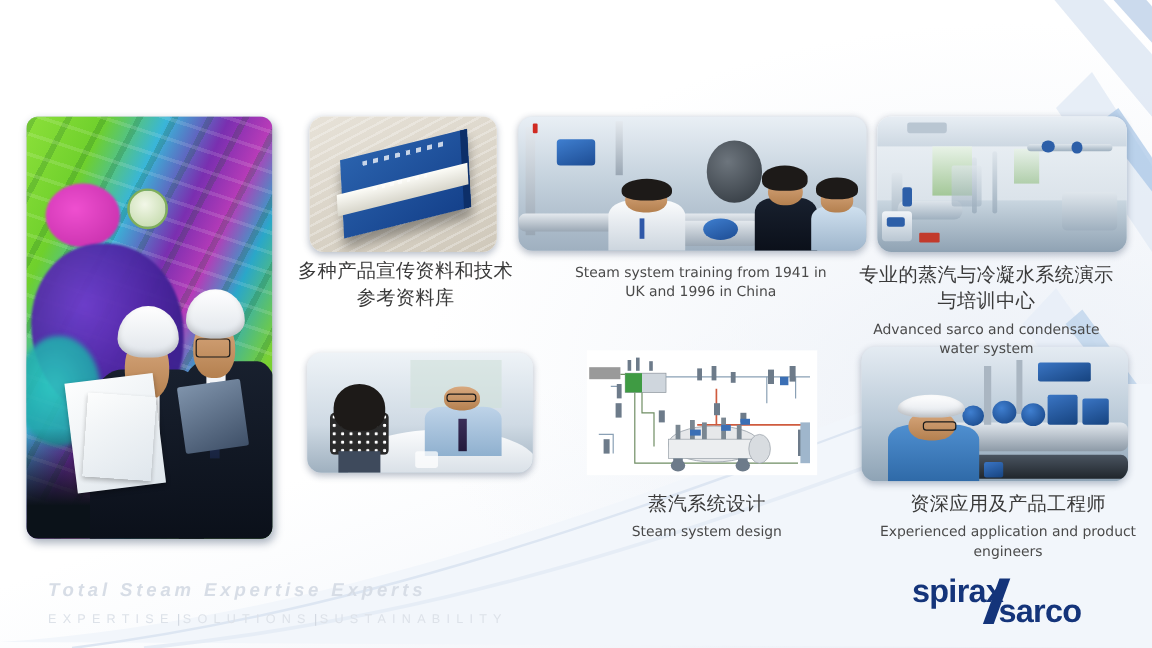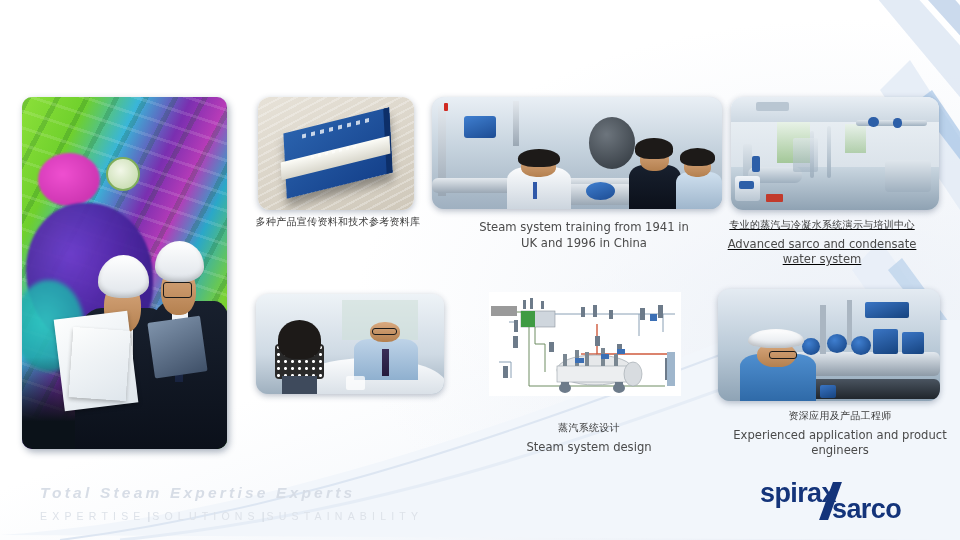--- a/index.html
+++ b/index.html
@@ -119,30 +119,30 @@
   #photo-field{left:718px;top:289px;width:222px;height:112px;
     background:linear-gradient(180deg,#dbe4ec,#9fb3c4);}
   .fld-bg{position:absolute;inset:0;background:linear-gradient(180deg,#e4ebf2 0%,#b9c9d7 55%,#8ea3b5 100%);}
   .vessel{position:absolute;background:linear-gradient(180deg,#e2e8ee,#8d9aa7);border-radius:6px;}
   .valve{position:absolute;background:radial-gradient(circle at 38% 32%,#3f7fd0,#14407f);border-radius:50%;}
   .valve-sq{position:absolute;background:linear-gradient(160deg,#3a75c4,#16437f);border-radius:2px;}
   .blue-shirt{position:absolute;bottom:0;background:linear-gradient(180deg,#4f8fd0,#2f6aa8);}
 
   
   .caption{position:absolute;text-align:center;}
-  .cap-cn{font-size:10px;color:#3a3a3a;line-height:1.38;letter-spacing:.3px;
+  .cap-cn{font-size:16px;color:#3a3a3a;line-height:1.38;letter-spacing:.3px;
      font-family:"DejaVu Sans","Liberation Sans",sans-serif;}
   .cap-en{font-size:11.6px;color:#4a4a4a;line-height:1.35;margin-top:5px;
      font-family:"DejaVu Sans","Liberation Sans",sans-serif;}
 
   #cap-brochure{left:248px;top:215px;width:180px;}
   #cap-training{left:470px;top:215px;width:228px;}
-  #cap-centre{left:712px;top:218px;width:220px;text-decoration:underline;}
+  #cap-centre{left:712px;top:218px;width:220px;}
   #cap-sizing{left:252px;top:405px;width:196px;}
-  #cap-design{left:494px;top:421px;width:190px;}
+  #cap-design{left:494px;top:409px;width:190px;}
   #cap-field{left:732px;top:409px;width:216px;}
 
   
   .footer{position:absolute;left:40px;bottom:18px;}
   .tagline{font-size:15.5px;font-weight:bold;font-style:italic;color:#d7dde6;
      letter-spacing:3.2px;line-height:1.1;white-space:nowrap;}
   .pillars{font-size:10.5px;color:#dde2e9;letter-spacing:5.2px;margin-top:9px;white-space:nowrap;}
   .pillars .sep{color:#cfd6df;letter-spacing:0;padding:0 2px;}
 
   .logo{position:absolute;right:18px;bottom:14px;width:188px;height:46px;}

